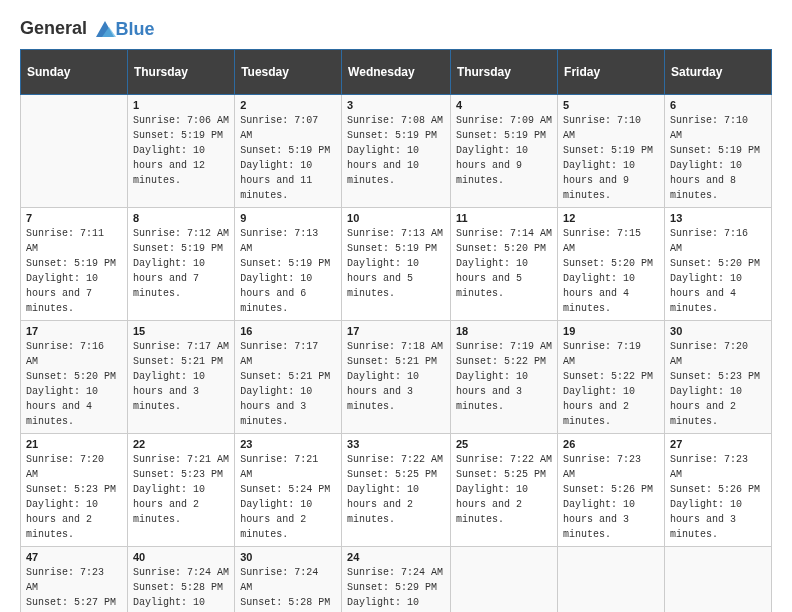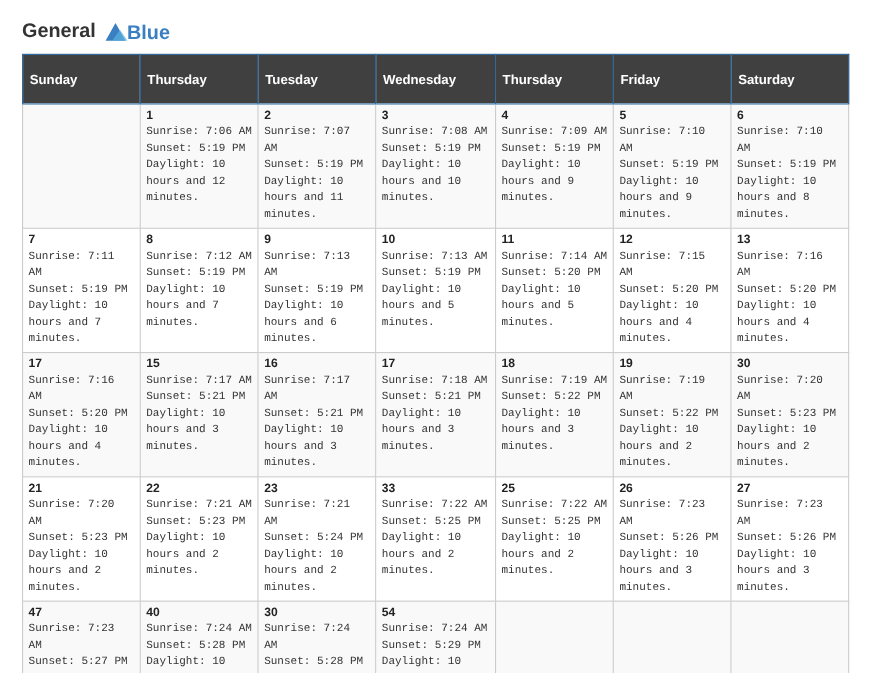--- a/index.html
+++ b/index.html
@@ -255,21 +255,21 @@
           </td>
           <td>
             <span class="day-num">40</span>
             <div class="day-info">Sunrise: 7:24 AM<br>Sunset: 5:28 PM<br>Daylight: 10 hours and 3 minutes.</div>
           </td>
           <td>
             <span class="day-num">30</span>
             <div class="day-info">Sunrise: 7:24 AM<br>Sunset: 5:28 PM<br>Daylight: 10 hours and 4 minutes.</div>
           </td>
           <td>
-            <span class="day-num">54</span>
+            <span class="day-num">24</span>
             <div class="day-info">Sunrise: 7:24 AM<br>Sunset: 5:29 PM<br>Daylight: 10 hours and 4 minutes.</div>
           </td>
           <td class="empty"></td>
           <td class="empty"></td>
           <td class="empty"></td>
         </tr>
       </tbody>
   </table>
 </div>
 

